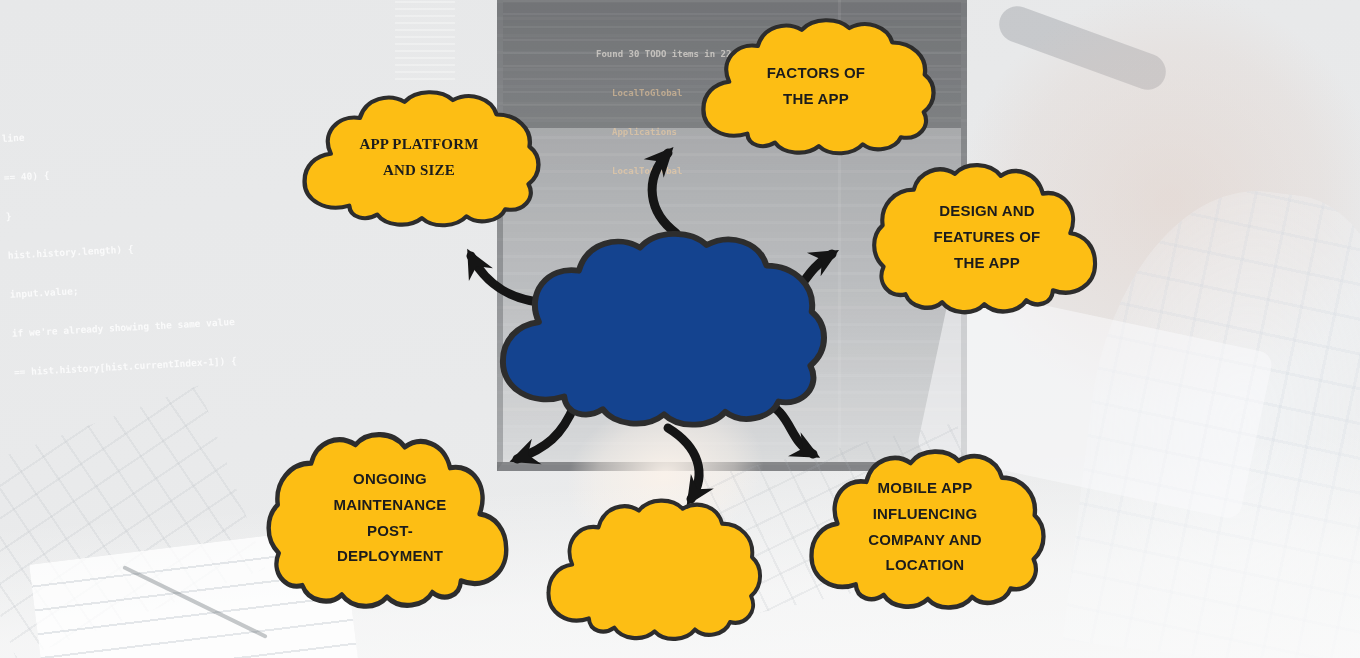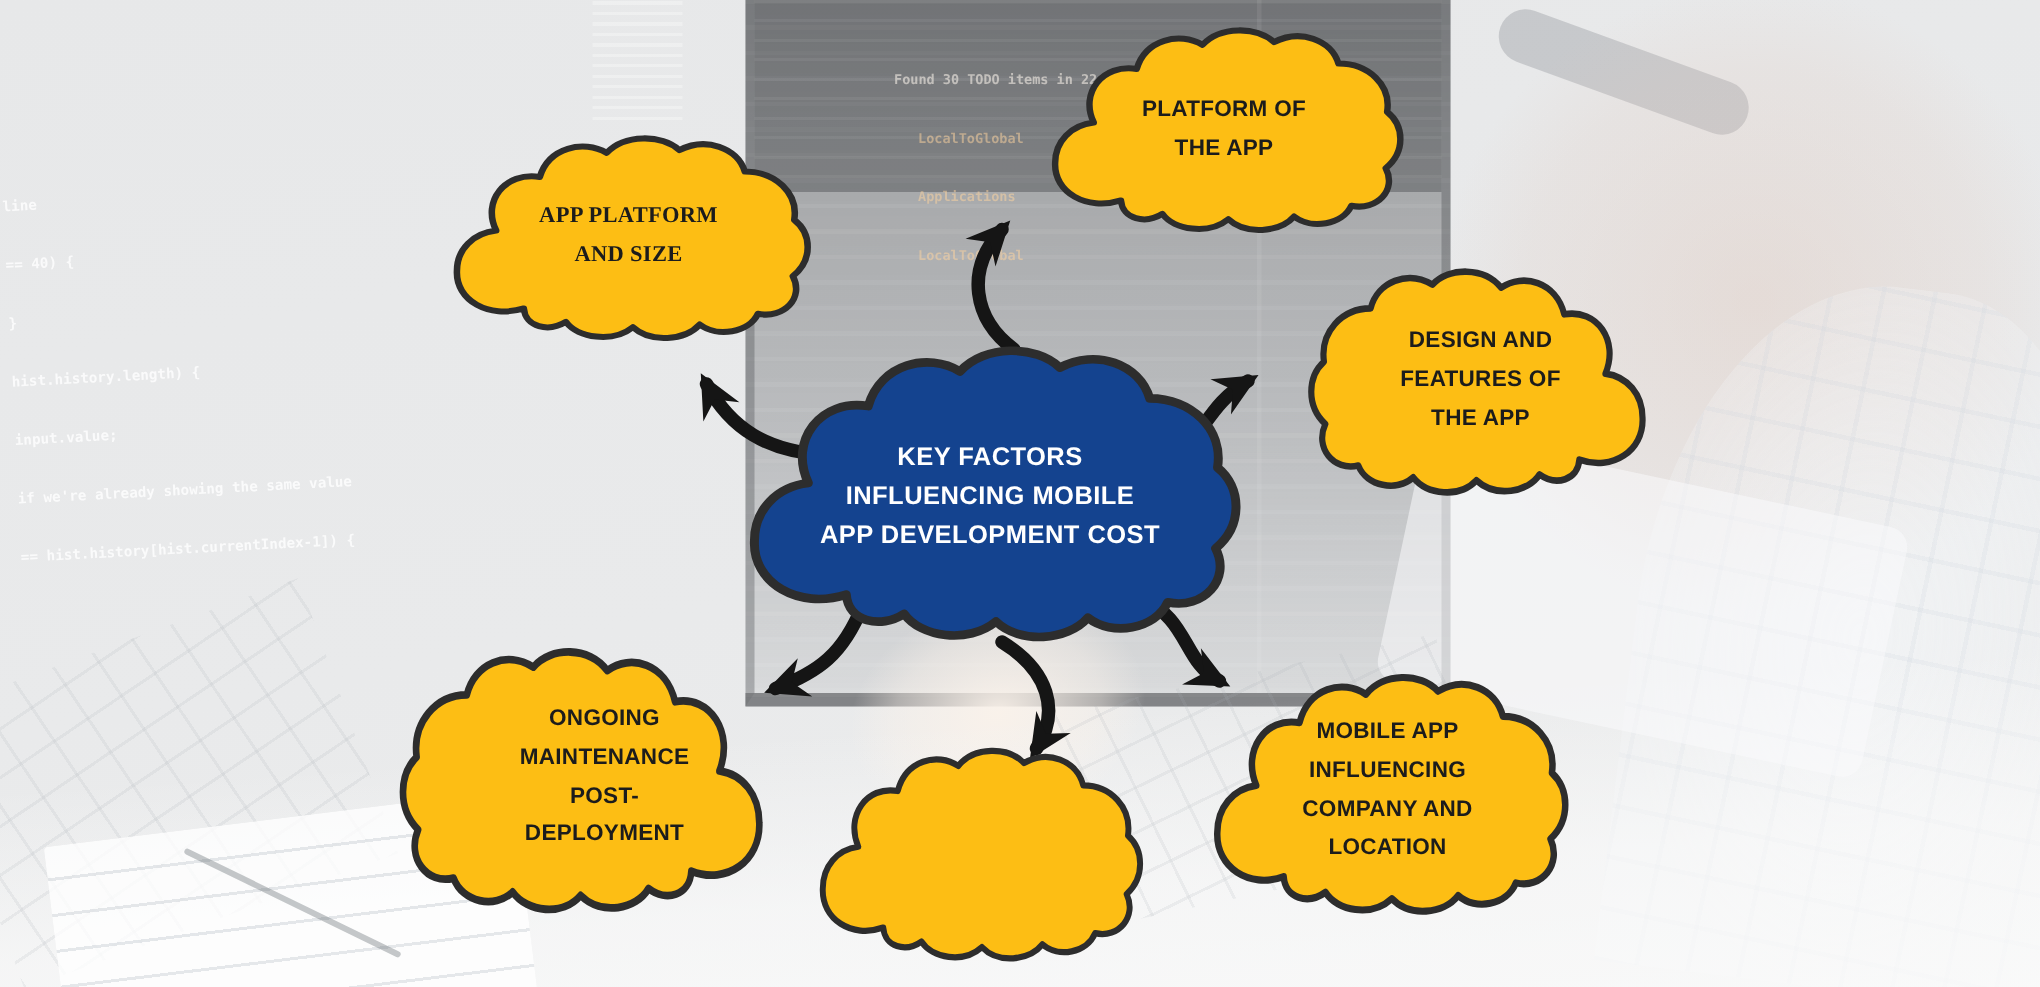--- a/index.html
+++ b/index.html
@@ -102,24 +102,24 @@
   .cloud.flip svg{transform:scaleX(-1);}
   .cloud-center .label{
     transform:translate(-50%,-50%);
     max-width:228px;font-size:17px;line-height:1.52;letter-spacing:.3px;color:#ffffff;
   }
   .n-platform .label{max-width:140px;}
   .n-category .label{max-width:130px;}
   .n-design  .label{max-width:125px;}
   .n-company .label{max-width:125px;}
   .n-testing .label{max-width:130px;}
-  .n-maintenance .label{max-width:122px;margin-left:13px;}
+  .n-maintenance .label{max-width:122px;}
   .n-platform{left:293px;top:84px;width:252px;height:152px;font-family:Liberation Serif, serif;}
   .n-category{left:692px;top:12px;width:248px;height:152px;}
-  .n-design{left:868px;top:172px;width:238px;height:168px;}
+  .n-design{left:868px;top:156px;width:238px;height:168px;}
   .n-company{left:800px;top:442px;width:250px;height:178px;}
   .n-testing{left:538px;top:492px;width:228px;height:158px;}
   .n-maintenance{left:262px;top:424px;width:256px;height:196px;}
   .cloud-center{left:487px;top:222px;width:346px;height:218px;}
 </style>
 </head>
 <body>
 
 <div class="canvas">
 
@@ -178,21 +178,21 @@
     <svg viewBox="0 0 260 170" preserveAspectRatio="none">
       <use href="#cloud-shape" fill="#fdbe14"></use>
       </svg>
     <div class="label">APP PLATFORM AND SIZE</div>
   </div>
 
   <div class="cloud n-category">
     <svg viewBox="0 0 260 170" preserveAspectRatio="none">
       <use href="#cloud-shape" fill="#fdbe14"></use>
       </svg>
-    <div class="label">PLATFORM OF THE APP</div>
+    <div class="label">FACTORS OF THE APP</div>
   </div>
 
   <div class="cloud n-design flip">
     <svg viewBox="0 0 260 170" preserveAspectRatio="none">
       <use href="#cloud-shape" fill="#fdbe14"></use>
       </svg>
     <div class="label">DESIGN AND FEATURES OF THE APP</div>
   </div>
 
   <div class="cloud n-company">
@@ -212,16 +212,15 @@
     <svg viewBox="0 0 260 170" preserveAspectRatio="none">
       <use href="#cloud-shape" fill="#fdbe14"></use>
       </svg>
     <div class="label">ONGOING MAINTENANCE POST-DEPLOYMENT</div>
   </div>
 
   <div class="cloud cloud-center">
     <svg viewBox="0 0 260 170" preserveAspectRatio="none">
       <use href="#cloud-shape" fill="#14438f"></use>
       </svg>
-    <div class="label">KEY FACTORS INFLUENCING MOBILE APP DEVELOPMENT COST</div>
   </div>
 
 </div>
 
 </body></html>

